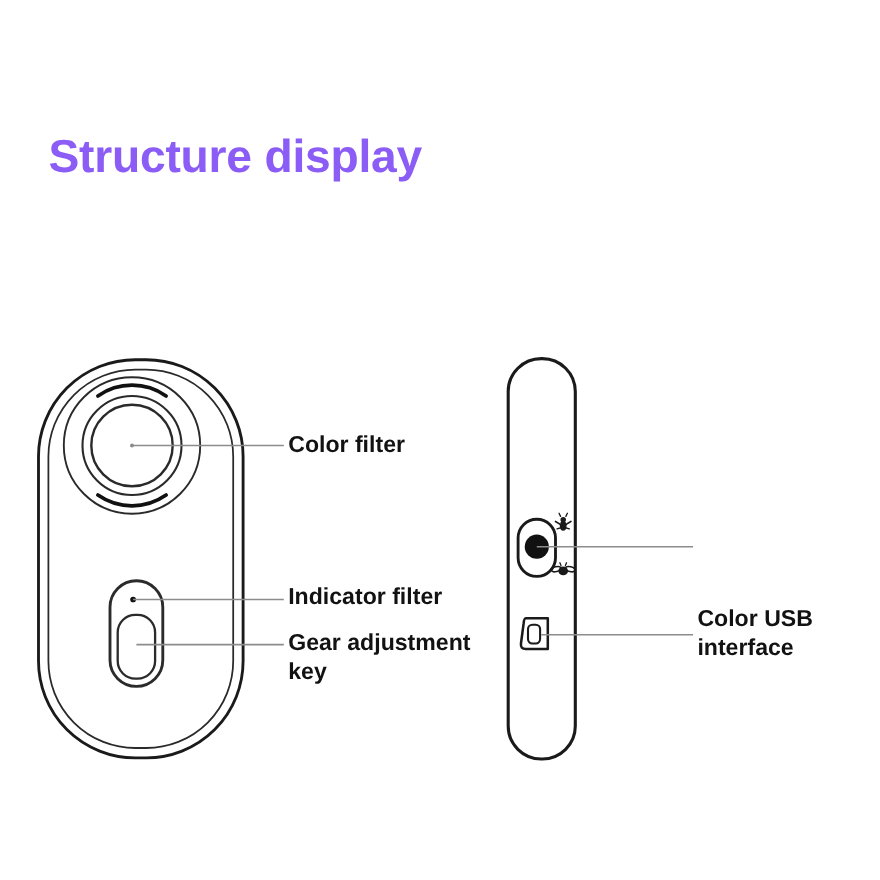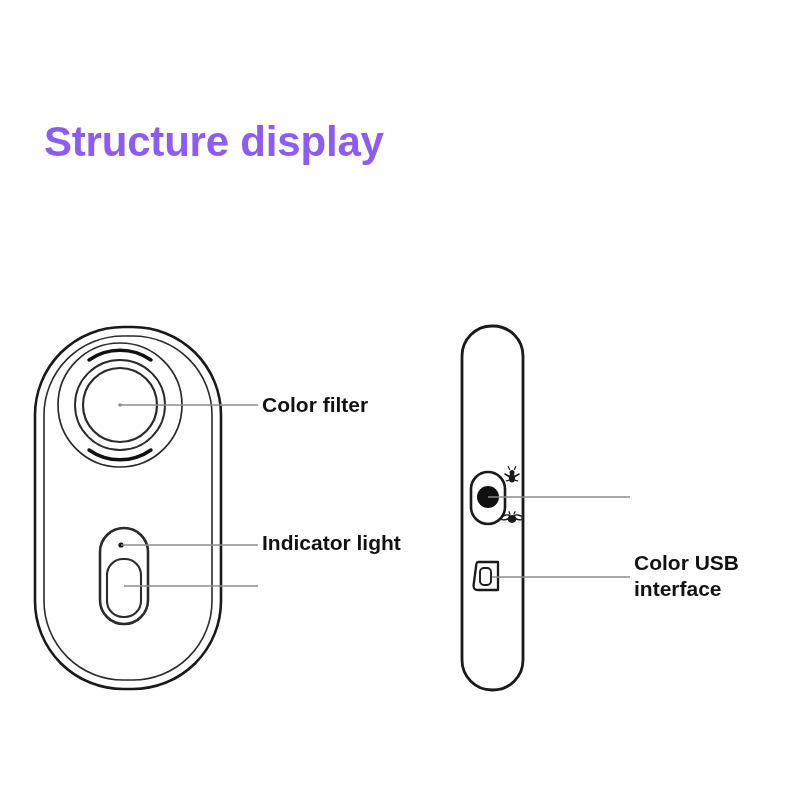--- a/index.html
+++ b/index.html
@@ -129,20 +129,22 @@
       <line x1="492" y1="577" x2="630" y2="577"></line>
     </g>
 
     <g fill="#8c8c8c">
       <circle cx="120" cy="405" r="1.8"></circle>
     </g>
   </svg>
 
   <div class="label" id="label-color-filter">Color filter</div>
 
-  <div class="label" id="label-indicator">Indicator light</div>
+  <div class="label" id="label-indicator">Indicator filter</div>
 
+  <div class="label" id="label-gear">Gear adjustment
+key</div>
 
 
   <div class="label" id="label-microusb">Color USB
 interface</div>
 
 </div>
 
 </body></html>

